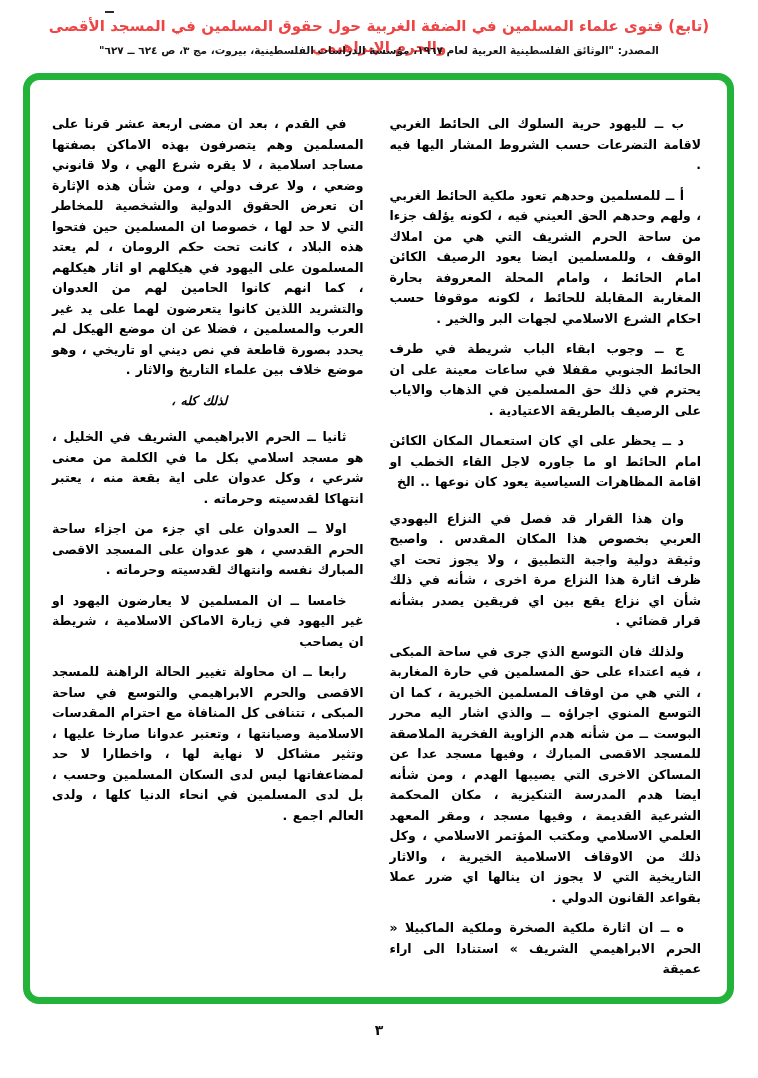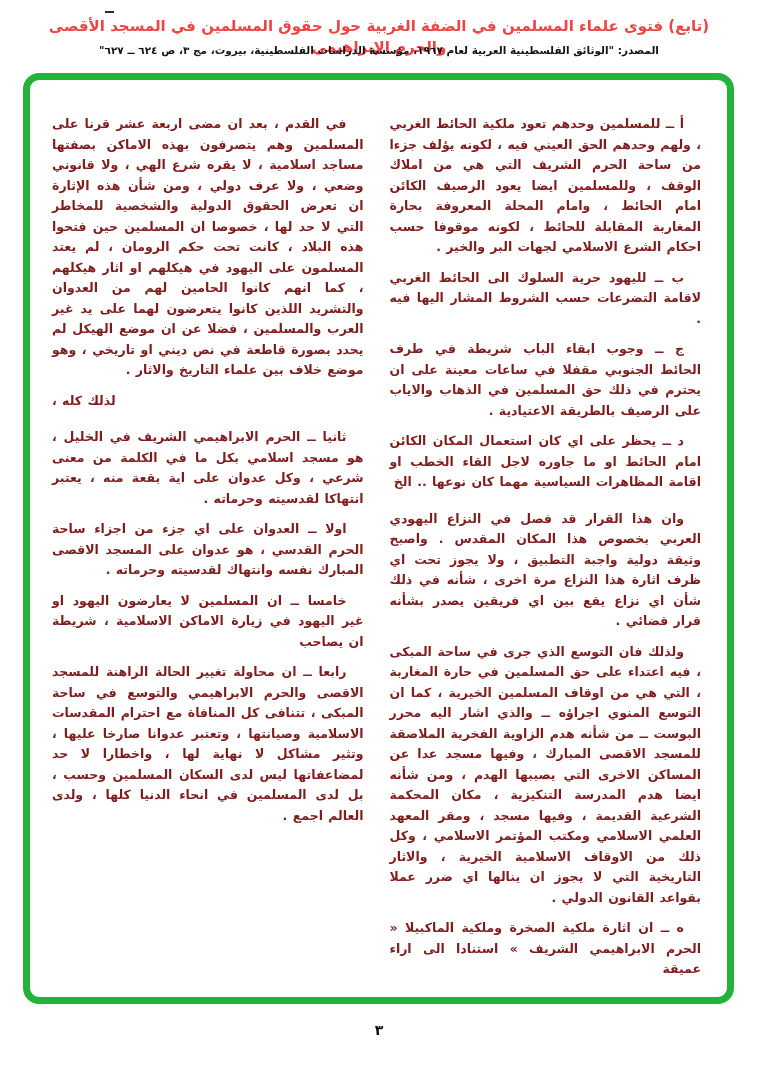--- a/index.html
+++ b/index.html
@@ -47,24 +47,24 @@
 
   .col p {
     direction:rtl;
     text-align:justify;
     text-indent:17px;
     font-size:12.5px;
     font-weight:bold;
     line-height:20.5px;
     margin-bottom:10px;
     word-spacing:1px;
-    color:#7f1d1d;
+    color:#000000;
   }
   .col p.gap-after { margin-bottom:16px; }
-  .col p.short-line { text-align:left; }
+  .col p.short-line { text-align:center;font-style:italic; }
 
   .page-number {
     position:absolute; top:1022px; left:0; right:0;
     text-align:center; font-weight:bold; font-size:14px;
     color:#0d0d0d;
   }
 </style>
 </head>
 <body>
 
@@ -73,24 +73,24 @@
   <div class="stray-mark"></div>
 
   <div class="doc-title">(تابع) فتوى علماء المسلمين في الضفة الغربية حول حقوق المسلمين في المسجد الأقصى والحرم الإبراهيمي</div>
 
   <div class="doc-source">المصدر: "الوثائق الفلسطينية العربية لعام ١٩٦٧، مؤسسة الدراسات الفلسطينية، بيروت، مج ٣، ص ٦٢٤ ــ ٦٢٧"</div>
 
   <div class="frame">
     <div class="columns">
 
       <div class="col">
+        <p>ب ــ لليهود حرية السلوك الى الحائط الغربي لاقامة التضرعات حسب الشروط المشار اليها فيه .</p>
         <p>أ ــ للمسلمين وحدهم تعود ملكية الحائط الغربي ، ولهم وحدهم الحق العيني فيه ، لكونه يؤلف جزءا من ساحة الحرم الشريف التي هي من املاك الوقف ، وللمسلمين ايضا يعود الرصيف الكائن امام الحائط ، وامام المحلة المعروفة بحارة المغاربة المقابلة للحائط ، لكونه موقوفا حسب احكام الشرع الاسلامي لجهات البر والخير .</p>
-        <p>ب ــ لليهود حرية السلوك الى الحائط الغربي لاقامة التضرعات حسب الشروط المشار اليها فيه .</p>
         <p>ج ــ وجوب ابقاء الباب شريطة في طرف الحائط الجنوبي مقفلا في ساعات معينة على ان يحترم في ذلك حق المسلمين في الذهاب والاياب على الرصيف بالطريقة الاعتيادية .</p>
-        <p class="gap-after">د ــ يحظر على اي كان استعمال المكان الكائن امام الحائط او ما جاوره لاجل القاء الخطب او اقامة المظاهرات السياسية مهما كان نوعها .. الخ</p>
+        <p class="gap-after">د ــ يحظر على اي كان استعمال المكان الكائن امام الحائط او ما جاوره لاجل القاء الخطب او اقامة المظاهرات السياسية يعود كان نوعها .. الخ</p>
         <p>وان هذا القرار قد فصل في النزاع اليهودي العربي بخصوص هذا المكان المقدس . واصبح وثيقة دولية واجبة التطبيق ، ولا يجوز تحت اي ظرف اثارة هذا النزاع مرة اخرى ، شأنه في ذلك شأن اي نزاع يقع بين اي فريقين يصدر بشأنه قرار قضائي .</p>
         <p>ولذلك فان التوسع الذي جرى في ساحة المبكى ، فيه اعتداء على حق المسلمين في حارة المغاربة ، التي هي من اوقاف المسلمين الخيرية ، كما ان التوسع المنوي اجراؤه ــ والذي اشار اليه محرر البوست ــ من شأنه هدم الزاوية الفخرية الملاصقة للمسجد الاقصى المبارك ، وفيها مسجد عدا عن المساكن الاخرى التي يصيبها الهدم ، ومن شأنه ايضا هدم المدرسة التنكيزية ، مكان المحكمة الشرعية القديمة ، وفيها مسجد ، ومقر المعهد العلمي الاسلامي ومكتب المؤتمر الاسلامي ، وكل ذلك من الاوقاف الاسلامية الخيرية ، والاثار التاريخية التي لا يجوز ان ينالها اي ضرر عملا بقواعد القانون الدولي .</p>
         <p>ه ــ ان اثارة ملكية الصخرة وملكية الماكبيلا « الحرم الابراهيمي الشريف » استنادا الى اراء عميقة</p>
       </div>
 
       <div class="col">
         <p>في القدم ، بعد ان مضى اربعة عشر قرنا على المسلمين وهم يتصرفون بهذه الاماكن بصفتها مساجد اسلامية ، لا يقره شرع الهي ، ولا قانوني وضعي ، ولا عرف دولي ، ومن شأن هذه الإثارة ان تعرض الحقوق الدولية والشخصية للمخاطر التي لا حد لها ، خصوصا ان المسلمين حين فتحوا هذه البلاد ، كانت تحت حكم الرومان ، لم يعتد المسلمون على اليهود في هيكلهم او اثار هيكلهم ، كما انهم كانوا الحامين لهم من العدوان والتشريد اللذين كانوا يتعرضون لهما على يد غير العرب والمسلمين ، فضلا عن ان موضع الهيكل لم يحدد بصورة قاطعة في نص ديني او تاريخي ، وهو موضع خلاف بين علماء التاريخ والاثار .</p>
         <p class="short-line gap-after">لذلك كله ،</p>
         <p>ثانيا ــ الحرم الابراهيمي الشريف في الخليل ، هو مسجد اسلامي بكل ما في الكلمة من معنى شرعي ، وكل عدوان على اية بقعة منه ، يعتبر انتهاكا لقدسيته وحرماته .</p>
         <p>اولا ــ العدوان على اي جزء من اجزاء ساحة الحرم القدسي ، هو عدوان على المسجد الاقصى المبارك نفسه وانتهاك لقدسيته وحرماته .</p>

